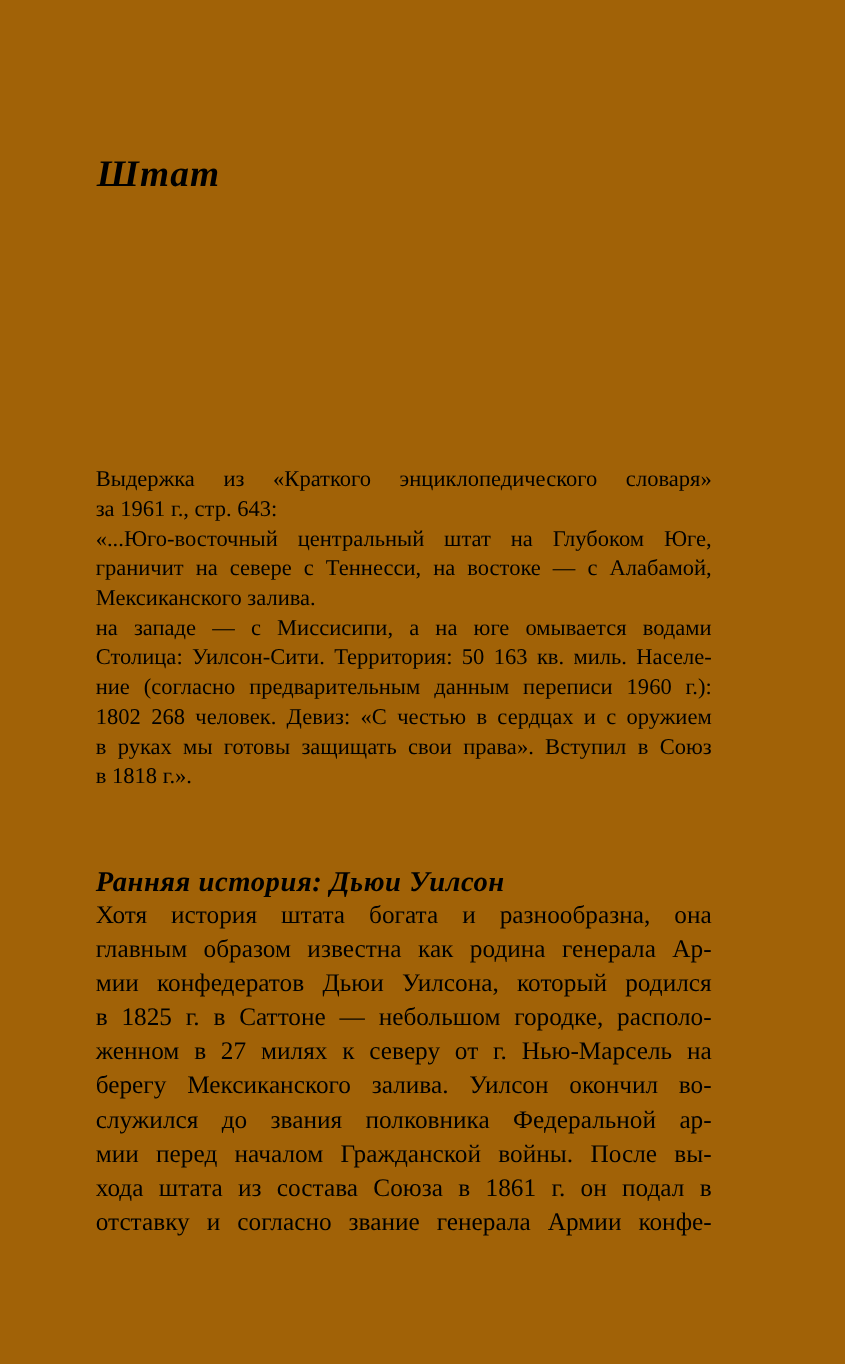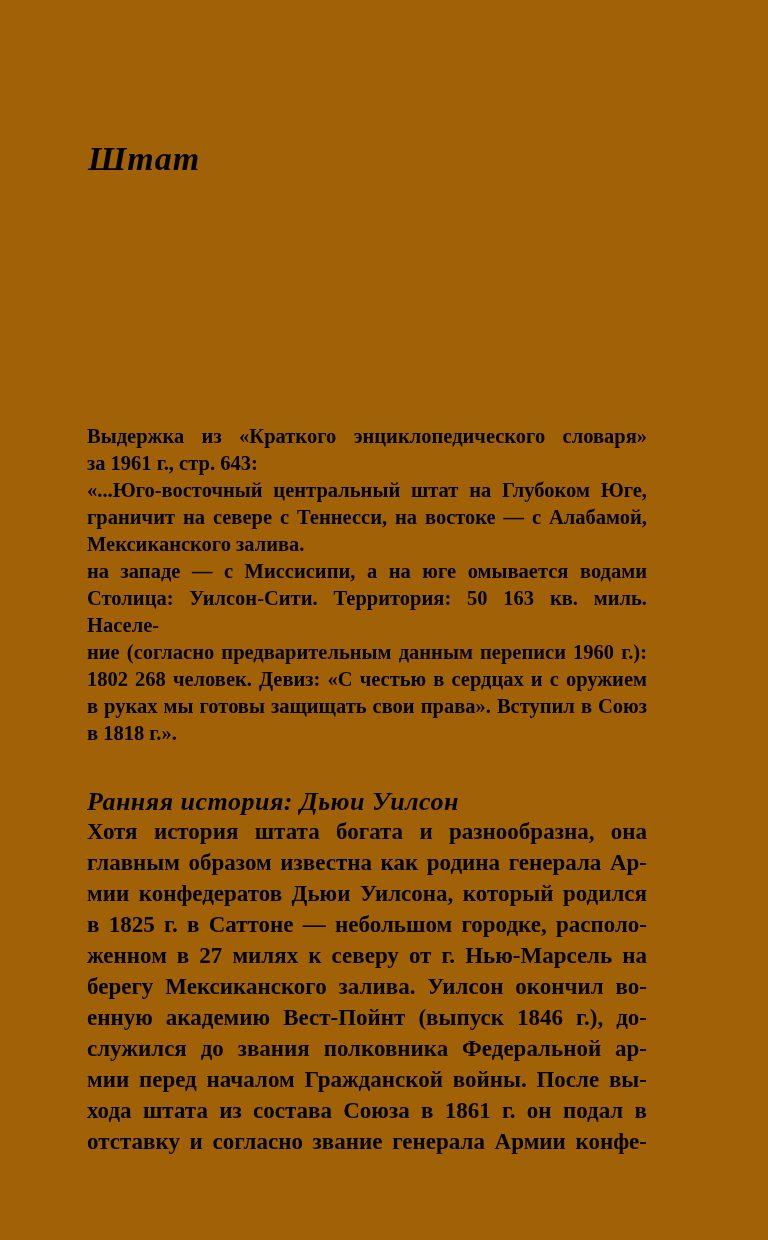--- a/index.html
+++ b/index.html
@@ -39,21 +39,20 @@
     top: 816px;
     width: 560px;
     font-size: 23px;
     line-height: 31px;
   }
   .text-line {
     text-align: justify;
     text-align-last: justify;
     text-justify: inter-word;
     white-space: normal;
-    font-weight: bold;
   }
   .text-line.para-end {
     text-align-last: left;
   }
   .section-heading {
     position: absolute;
     left: 87px;
     top: 748px;
     font-size: 26px;
     font-weight: bold;
@@ -86,20 +85,19 @@
 
   <div class="section-heading">Ранняя история: Дьюи Уилсон</div>
 
   <div class="body-block">
     <div class="text-line">Хотя история штата богата и разнообразна, она</div>
     <div class="text-line">главным образом известна как родина генерала Ар-</div>
     <div class="text-line">мии конфедератов Дьюи Уилсона, который родился</div>
     <div class="text-line">в 1825 г. в Саттоне — небольшом городке, располо-</div>
     <div class="text-line">женном в 27 милях к северу от г. Нью-Марсель на</div>
     <div class="text-line">берегу Мексиканского залива. Уилсон окончил во-</div>
-    <div class="text-line">енную академию Вест-Пойнт (выпуск 1846 г.), до-</div>
     <div class="text-line">служился до звания полковника Федеральной ар-</div>
     <div class="text-line">мии перед началом Гражданской войны. После вы-</div>
     <div class="text-line">хода штата из состава Союза в 1861 г. он подал в</div>
     <div class="text-line">отставку и согласно звание генерала Армии конфе-</div>
   </div>
 
 </div>
 
 </body></html>

